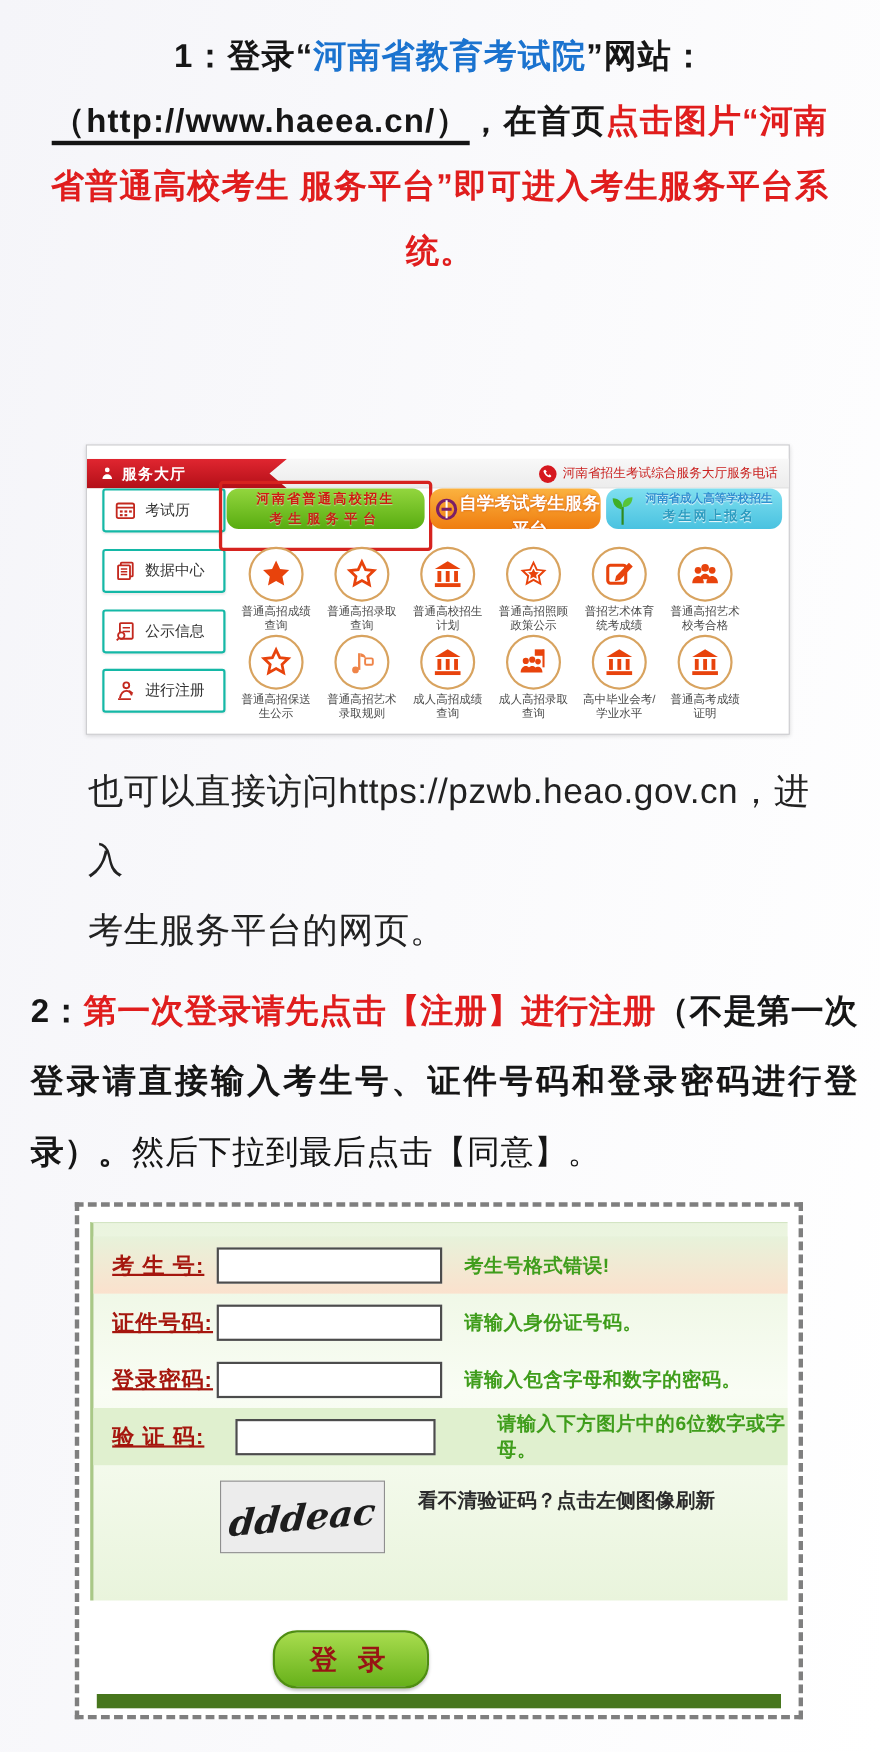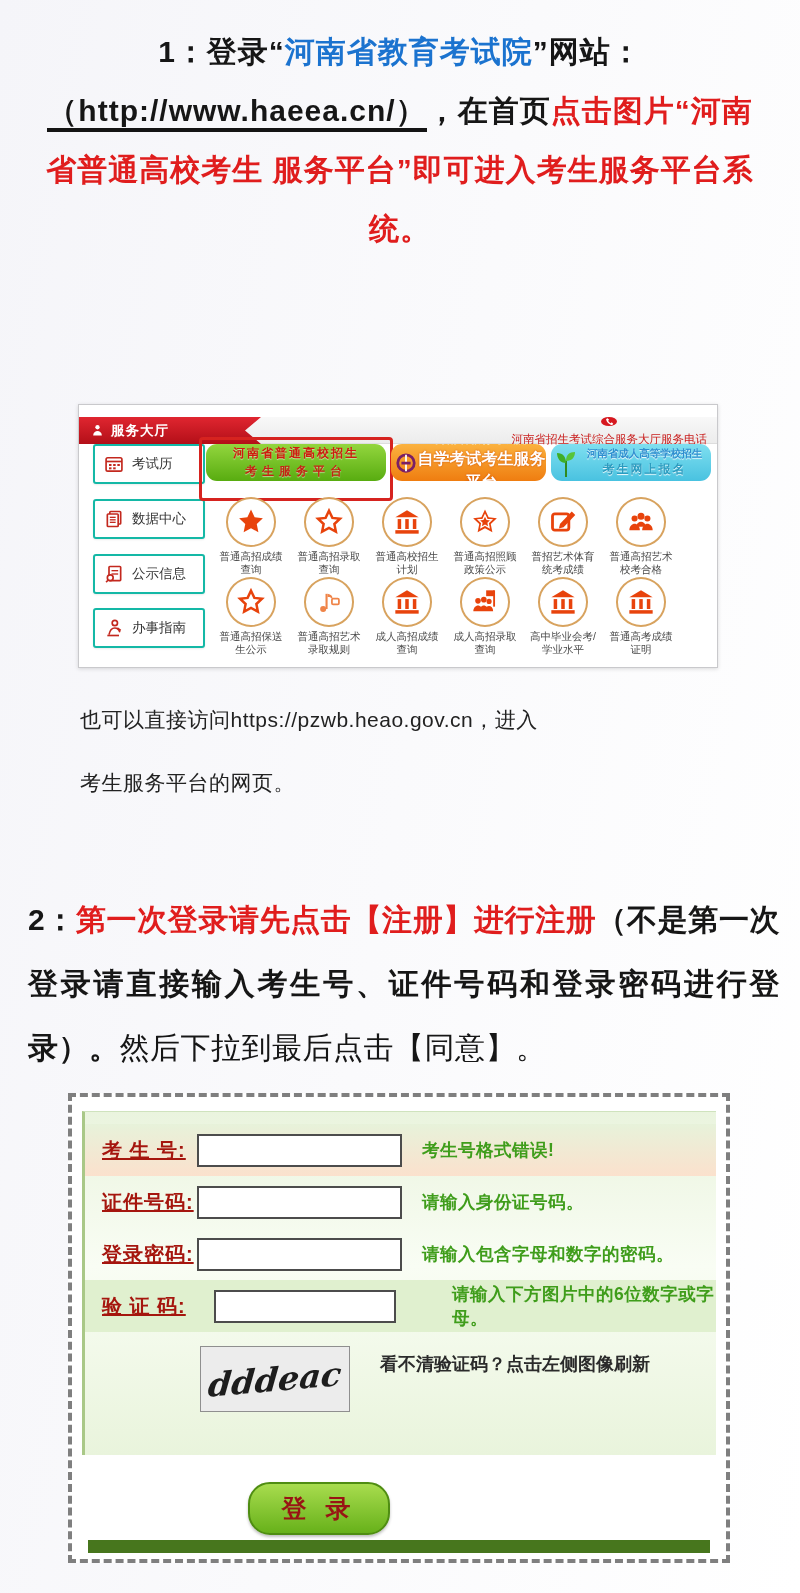--- a/index.html
+++ b/index.html
@@ -17,21 +17,21 @@
   
   .panel { position:absolute; left:78px; top:404px; width:640px; height:264px;
            background:#fff; border:1px solid #c9c9cc; box-shadow:0 1px 4px rgba(0,0,0,.14); }
   .p-head { position:absolute; left:0; top:12px; width:100%; height:27px;
             background:linear-gradient(#f8f8f8,#ececec); border-bottom:1px solid #ddd; }
   .ribbon { position:absolute; left:0; top:0; height:27px; width:182px; display:flex; align-items:center;
             gap:7px; padding-left:12px; color:#fff; font-size:13.5px; font-weight:700; letter-spacing:1px;
             background:linear-gradient(#e02630,#b30f18);
             clip-path:polygon(0 0,100% 0,calc(100% - 16px) 50%,100% 100%,0 100%); }
   .p-phone { position:absolute; right:10px; top:0; height:27px; display:flex; align-items:center; gap:6px;
-             color:#c9201f; font-size:11.5px;flex-direction:column; }
+             color:#c9201f; font-size:11.5px; }
   .phone-circle { width:16px; height:16px; border-radius:50%; background:#d6181f; display:flex;
                   align-items:center; justify-content:center; }
   .side { position:absolute; left:14px; width:112px; height:40px; background:#fff; border:2px solid #14b8a6;
           border-radius:3px; box-shadow:0 1px 2px rgba(0,0,0,.08); display:flex; align-items:center;
           gap:8px; padding-left:9px; font-size:13.5px; color:#333; }
   .banner { position:absolute; top:39px; height:37px; border-radius:11px; display:flex; align-items:center;
             overflow:hidden; }
   .banner .btxt { flex:1; text-align:center; line-height:1.45; }
   .b-green  { left:127px; width:180px; background:linear-gradient(#93d63e,#58ac10); }
   .b-green .l1 { color:#ce1b0f; font-size:12px; font-weight:700; letter-spacing:2px; text-shadow:0 1px 1px rgba(255,255,255,.55); }
@@ -44,21 +44,21 @@
   .b-cyan .l2 { color:#2b9cc0; font-size:12px; font-weight:700; letter-spacing:2px; text-shadow:0 1px 1px #fff; }
   .hl-box { position:absolute; left:120px; top:32px; width:194px; height:64px;
             border:3px solid #d6231f; border-radius:4px; }
   .grid { position:absolute; left:133px; top:92px; width:472px; display:flex; flex-wrap:wrap; }
   .cell { width:78px; height:80px; display:flex; flex-direction:column; align-items:center; }
   .circ { width:50px; height:54px; border:2px solid #d8a35f; border-radius:50%; display:flex;
           align-items:center; justify-content:center; background:#fff; }
   .cell .lbl { margin-top:3px; font-size:10.5px; color:#4a4a4a; line-height:1.3; text-align:center; }
 
   
-  .para1 { position:absolute; left:80px; top:688px; width:680px; font-size:21px; color:#222;
+  .para1 { position:absolute; left:80px; top:688px; width:680px; font-size:32px; color:#222;
            font-weight:500; line-height:63px; letter-spacing:.5px; }
   .sec2 { position:absolute; left:28px; top:888px; width:752px; font-size:30px; line-height:64px;
           color:#161616; font-weight:700; letter-spacing:.5px; text-align:justify; }
   .sec2 .red { color:#e01d1d; }
   .sec2 .norm { font-weight:400; }
 
   
   .form { position:absolute; left:68px; top:1093px; width:662px; height:470px;
           border:4px dashed #7f7f7f; background:#fff; }
   .form-inner { position:absolute; left:10px; top:14px; width:634px; height:344px;
@@ -148,21 +148,21 @@
         </svg>
       <span>公示信息</span>
     </div>
     <div class="side" style="top:203px">
       <svg width="20" height="20" viewBox="0 0 24 24">
           <circle cx="13" cy="6" r="3.2" fill="none" stroke="#c3281e" stroke-width="2"></circle>
           <path d="M6 20c1-5 4-8 7-8s5 2 6 5" fill="none" stroke="#c3281e" stroke-width="2"></path>
           <path d="M4 21h14" stroke="#c3281e" stroke-width="2"></path>
           <path d="M16 12l4 3" stroke="#c3281e" stroke-width="2"></path>
         </svg>
-      <span>办事指南</span>
+      <span>进行注册</span>
     </div>
 
     <div class="hl-box"></div>
 
     <div class="banner b-green">
       <div class="btxt">
         <div class="l1">河南省普通高校招生</div>
         <div class="l2">考生服务平台</div>
       </div>
     </div>

